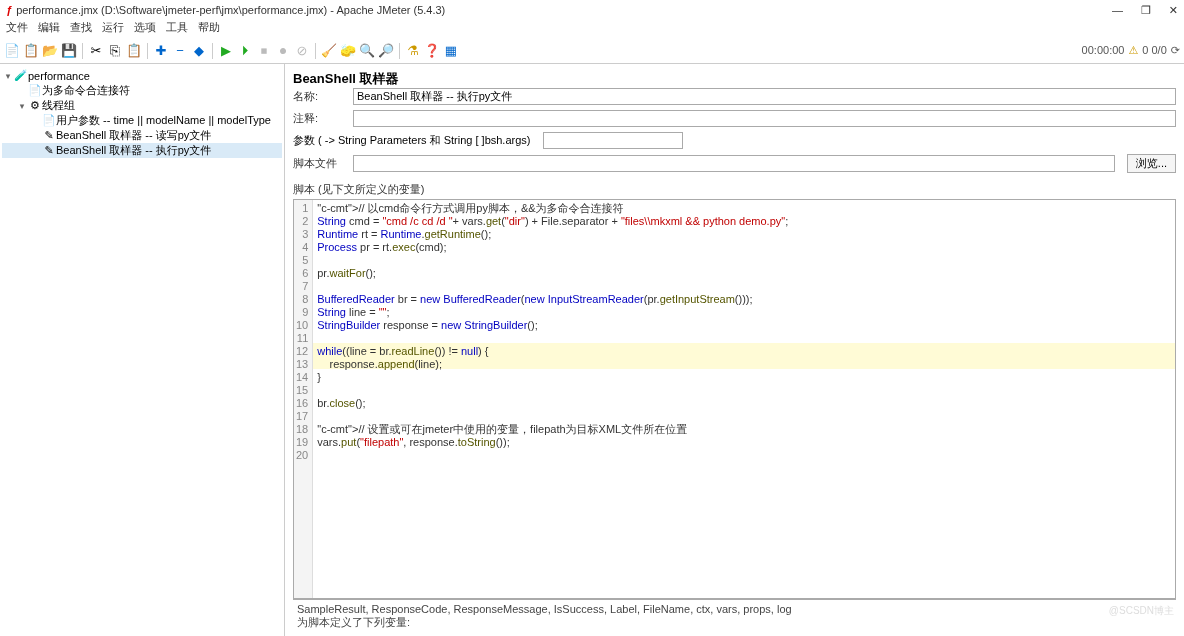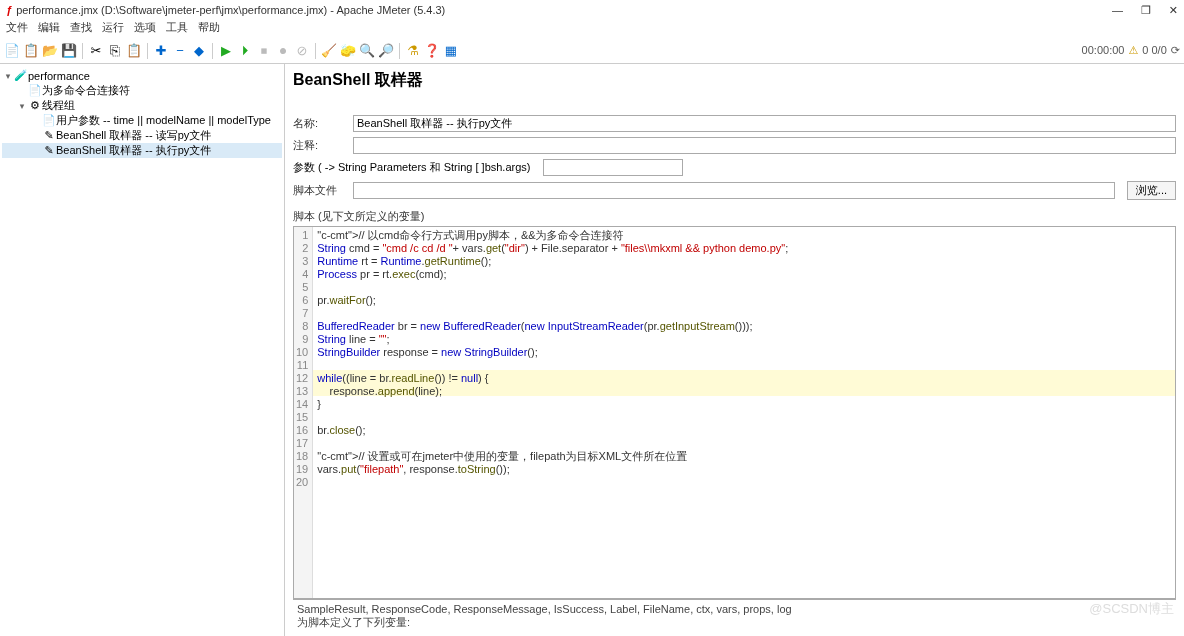--- a/index.html
+++ b/index.html
@@ -16,36 +16,36 @@
 .tb-sep { width:1px; height:16px; background:#ccc; margin:0 2px; }
 .tb-spacer { flex:1; }
 .tb-status { color:#555; display:flex; align-items:flex-start; gap:4px; }
 .main { flex:1; display:flex; overflow:hidden; }
 .tree { width:285px; border-right:1px solid #ccc; padding:4px 2px; overflow:auto; }
 .tree-row { display:flex; align-items:center; height:15px; cursor:pointer; white-space:nowrap; }
 .tree-row.sel { background:#d9eaf7; }
 .tw { width:12px; text-align:center; color:#666; font-size:9px; }
 .ti { width:14px; text-align:center; }
 .content { flex:1; display:flex; flex-direction:column; padding:6px 8px 4px 8px; overflow:hidden; }
-.hdr { font-size:16px; font-weight:bold; margin-bottom:24px; }
+.hdr { font-size:13px; font-weight:bold; margin-bottom:0; }
 .frow { display:flex; align-items:center; margin-bottom:5px; gap:12px; }
 .flabel { width:48px; color:#333; }
 .finput { flex:1; border:1px solid #aaa; height:17px; padding:0 3px; background:#fff; }
 .cbrow { display:flex; align-items:center; gap:4px; padding-left:54px; margin-bottom:5px; }
 .plist { border:1px solid #aaa; height:17px; width:140px; }
 .script-label { margin:4px 0 2px 0; color:#333; }
 .editor { flex:1; border:1px solid #aaa; display:flex; font-family:Consolas,monospace; font-size:11px; background:#fff; overflow:hidden; }
 .gutter { background:#f4f4f4; border-right:1px solid #ddd; text-align:right; color:#888; padding:2px 4px 2px 2px; line-height:13px; white-space:pre; }
 .code { flex:1; padding:2px 4px; line-height:13px; white-space:pre; position:relative; color:#333;}
 .code .hl { position:absolute; left:0; right:0; background:#fffbd6; height:26px; z-index:0; }
 .code .ln { position:relative; z-index:1; height:13px; }
 .c-kw { color:#0000c0;text-align:center; } .c-str { color:#c00000; } .c-fn { color:#555500; }
 .browse-btn { border:1px solid #aaa; background:#f5f5f5; padding:1px 8px; cursor:pointer; }
 .footer { border-top:1px solid #aaa; padding:3px 4px; color:#444; font-size:11px; line-height:13px; }
-.watermark { position:absolute; right:10px; bottom:18px; color:#ddd; font-size:13px; pointer-events:none;}
+.watermark { position:absolute; right:10px; bottom:18px; color:#ddd; font-size:10px; pointer-events:none;}
 </style>
 </head>
 <body>
 
 <div class="titlebar">
   <span class="icon">ƒ</span>
   <span class="t">performance.jmx (D:\Software\jmeter-perf\jmx\performance.jmx) - Apache JMeter (5.4.3)</span>
   <div class="winbtns">
     <span>—</span>
     <span>❐</span>

